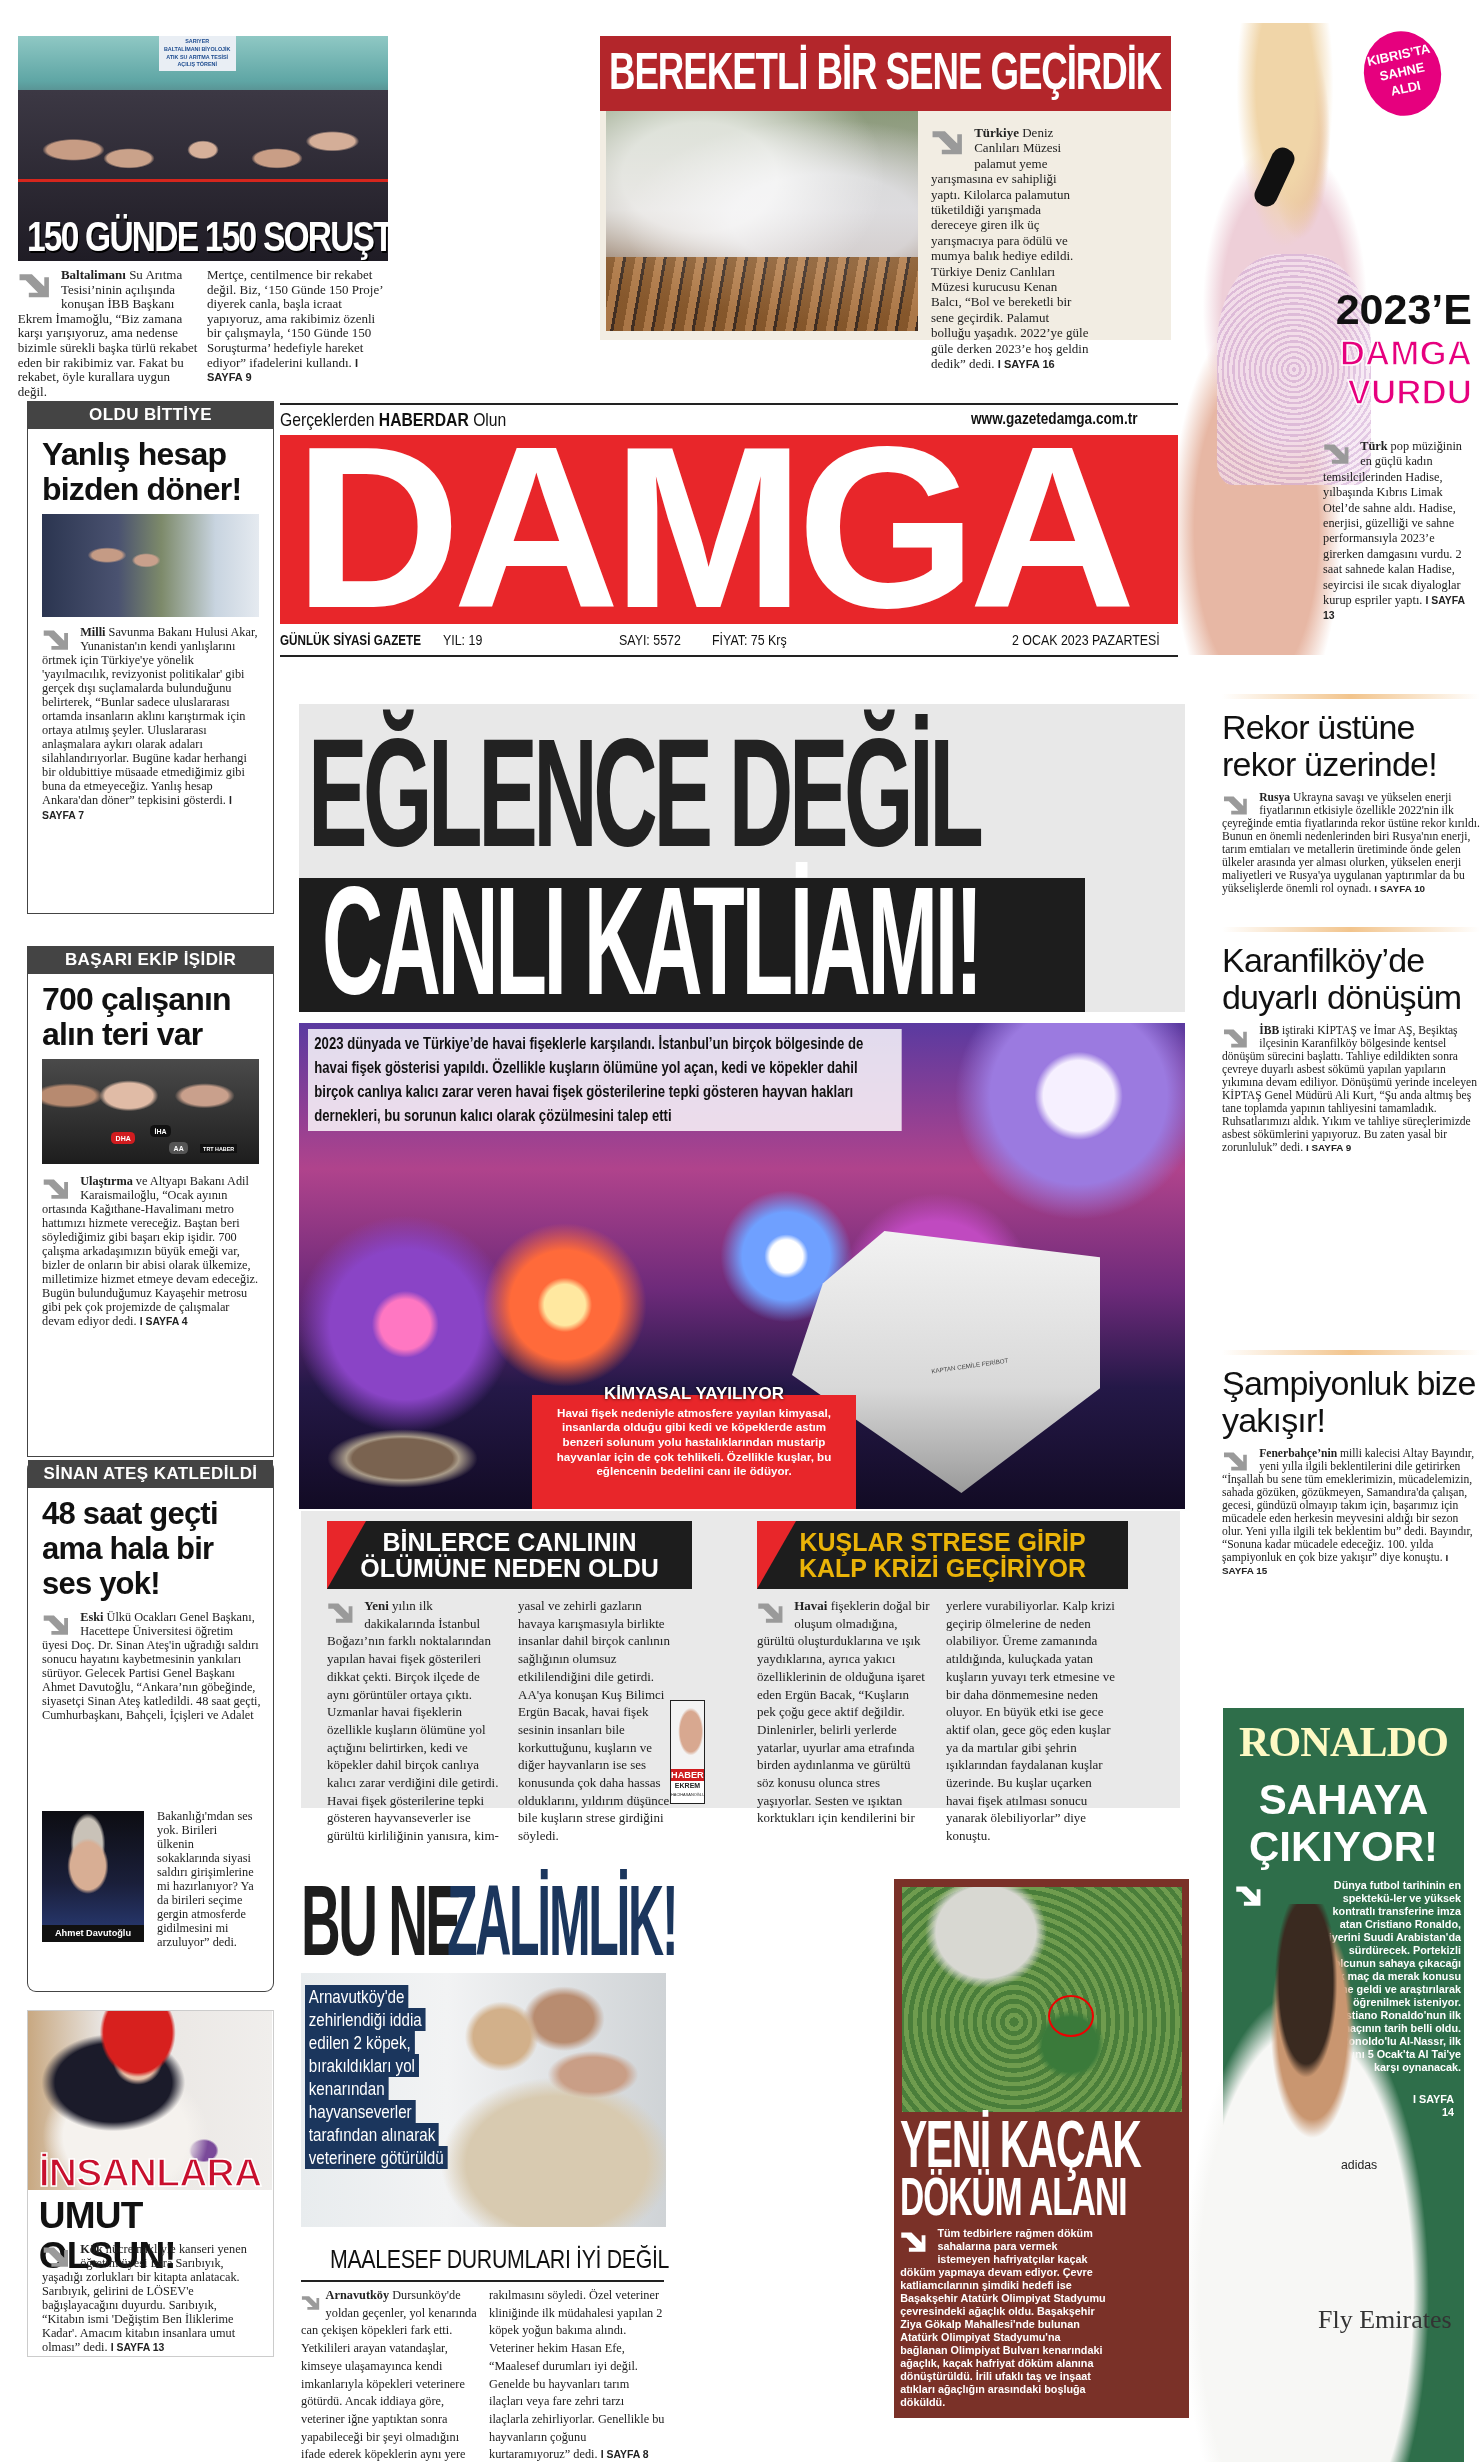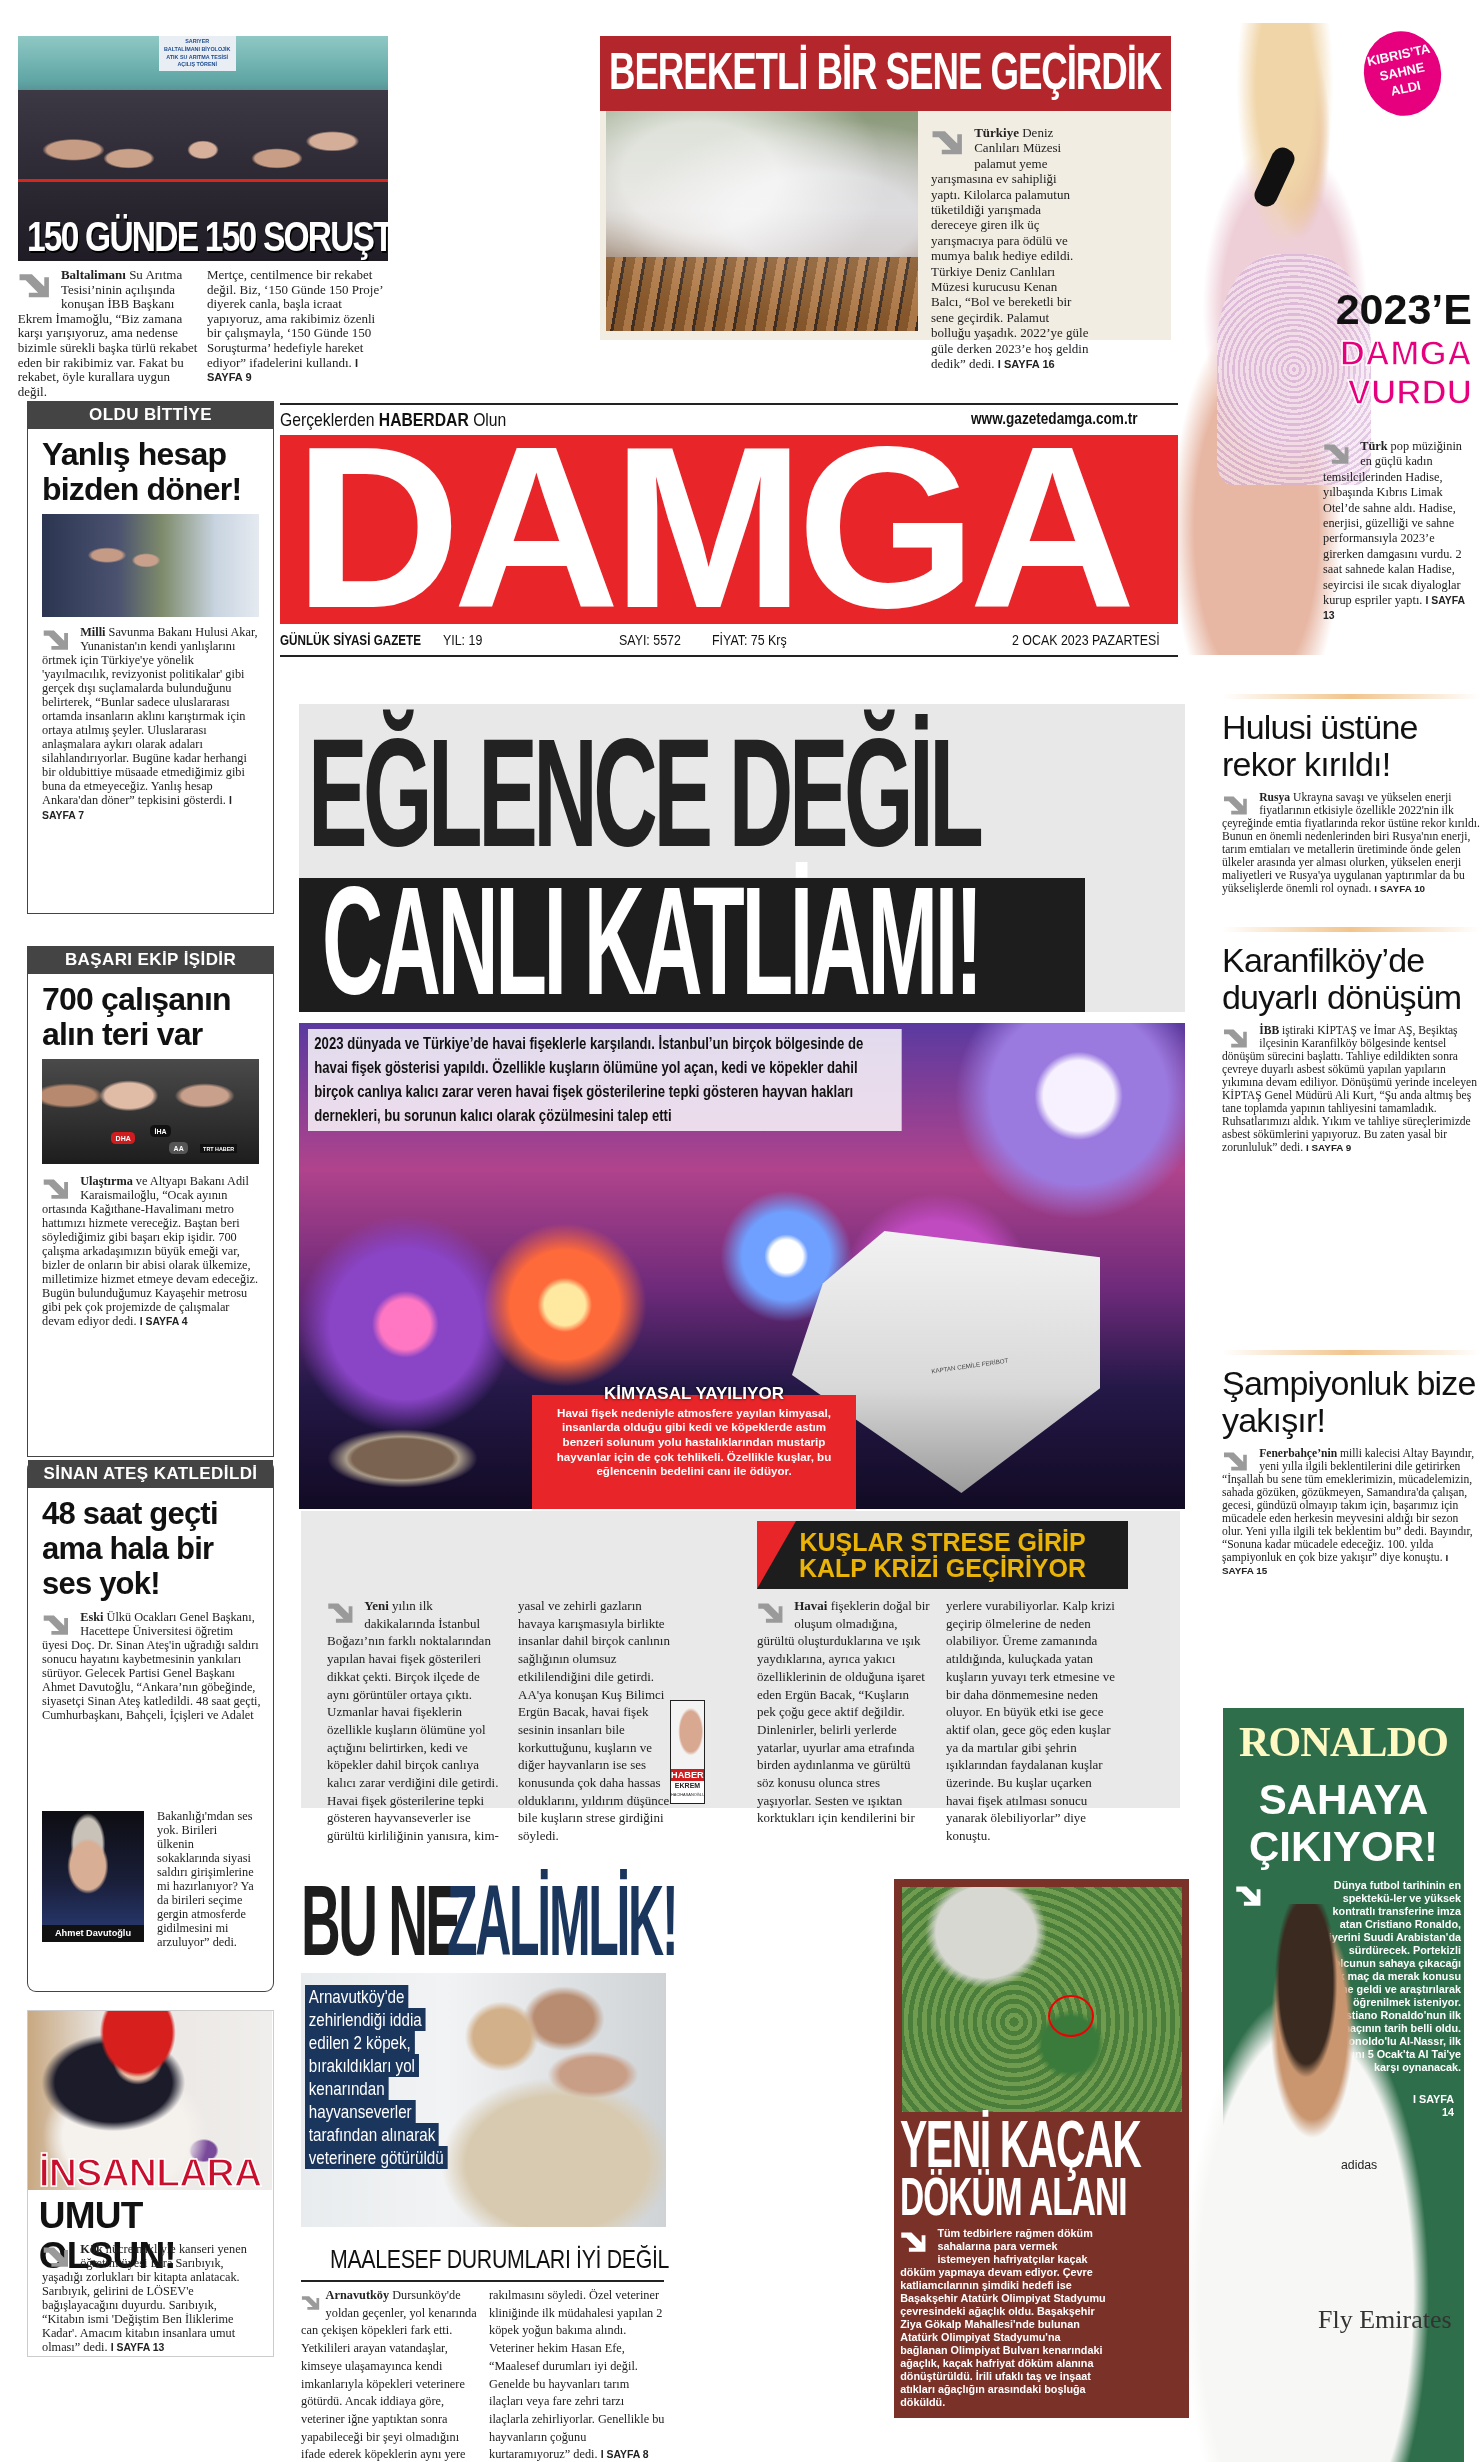--- a/index.html
+++ b/index.html
@@ -167,20 +167,27 @@
 <div class="abs" style="left:308px;top:1029px;width:597px;">
   <div class="sans" style="background:rgba(255,255,255,0.82);font-size:16px;line-height:24px;color:#111;font-weight:700;padding:3.1px 7.7px;transform:scaleX(0.82);transform-origin:left top;width:724px;">2023 dünyada ve Türkiye’de havai fişeklerle karşılandı. İstanbul’un birçok bölgesinde de havai fişek gösterisi yapıldı. Özellikle kuşların ölümüne yol açan, kedi ve köpekler dahil birçok canlıya kalıcı zarar veren havai fişek gösterilerine tepki gösteren hayvan hakları dernekleri, bu sorunun kalıcı olarak çözülmesini talep etti</div>
 </div>
 <div class="abs" style="left:532px;top:1395px;width:324px;height:114px;background:#e8262a;color:#fff;text-align:center;">
   <div class="abs" style="left:0;top:-12.3px;width:324px;font-family:'Liberation Sans',sans-serif;font-weight:700;font-size:17px;line-height:21.6px;color:#fff;text-shadow:0 0 3.1px #000;">KİMYASAL YAYILIYOR</div>
   <div class="sans" style="padding:10.8px 9.2px 0 9.2px;font-size:11.6px;line-height:14.6px;font-weight:700;">Havai fişek nedeniyle atmosfere yayılan kimyasal, insanlarda olduğu gibi kedi ve köpeklerde astım benzeri solunum yolu hastalıklarından mustarip hayvanlar için de çok tehlikeli. Özellikle kuşlar, bu eğlencenin bedelini canı ile ödüyor.</div>
 </div>
 
 <div class="abs" style="left:301px;top:1511px;width:879px;height:297px;background:#e9e9e9;">
 
+  <div class="abs" style="left:26px;top:10px;width:365px;height:68px;background:#1d1d1d;overflow:hidden;">
+    <div class="abs" style="left:0;top:0;width:39px;height:68px;background:#e8262a;clip-path:polygon(0 0,100% 0,0 100%);"></div>
+    <div class="sans" style="position:absolute;left:0;top:7.7px;width:365px;text-align:center;color:#fff;font-weight:700;font-size:25px;line-height:26px;">
+      <div>BİNLERCE CANLININ</div>
+      <div>ÖLÜMÜNE NEDEN OLDU</div>
+    </div>
+  </div>
   <div class="abs body-txt" style="left:26px;top:86px;width:176px;font-size:13px;line-height:17.7px;">
     <span class="arrow" style="width:28px;height:25px;"><svg viewBox="0 0 44 36">
           <path d="M2 4 L18 4 L34 20 L34 8 L40 8 L40 34 L14 34 L14 28 L26 28 L10 12 L2 12Z" fill="#9a9a9a"></path>
         </svg></span>
     <span class="lead">Yeni</span><span> yılın ilk dakikalarında İstanbul Boğazı’nın farklı noktalarından yapılan havai fişek gösterileri dikkat çekti. Birçok ilçede de aynı görüntüler ortaya çıktı. Uzmanlar havai fişeklerin özellikle kuşların ölümüne yol açtığını belirtirken, kedi ve köpekler dahil birçok canlıya kalıcı zarar verdiğini dile getirdi. Havai fişek gösterilerine tepki gösteren hayvanseverler ise gürültü kirliliğinin yanısıra, kim-</span>
   </div>
   <div class="abs body-txt" style="left:217px;top:86px;width:158px;font-size:13px;line-height:17.7px;">yasal ve zehirli gazların havaya karışmasıyla birlikte insanlar dahil birçok canlının sağlığının olumsuz etkililendiğini dile getirdi. AA'ya konuşan Kuş Bilimci Ergün Bacak, havai fişek sesinin insanları bile korkuttuğunu, kuşların ve diğer hayvanların ise ses konusunda çok daha hassas olduklarını, yıldırım düşünce bile kuşların strese girdiğini söyledi.</div>
 
   <div class="abs" style="left:369px;top:189px;width:35px;height:104px;border:0.8px solid #222;background:#fff;overflow:hidden;">
     <div style="height:68px;background:radial-gradient(ellipse at 60% 45%,#d8a890 0 38%,transparent 45%),#f3f3f3;"></div>
@@ -200,21 +207,21 @@
     <span class="arrow" style="width:28px;height:25px;"><svg viewBox="0 0 44 36">
           <path d="M2 4 L18 4 L34 20 L34 8 L40 8 L40 34 L14 34 L14 28 L26 28 L10 12 L2 12Z" fill="#9a9a9a"></path>
         </svg></span>
     <span class="lead">Havai</span><span> fişeklerin doğal bir oluşum olmadığına, gürültü oluşturduklarına ve ışık yaydıklarına, ayrıca yakıcı özelliklerinin de olduğuna işaret eden Ergün Bacak, “Kuşların pek çoğu gece aktif değildir. Dinlenirler, belirli yerlerde yatarlar, uyurlar ama etrafında birden aydınlanma ve gürültü söz konusu olunca stres yaşıyorlar. Sesten ve ışıktan korktukları için kendilerini bir</span>
   </div>
   <div class="abs body-txt" style="left:645px;top:86px;width:173px;font-size:13px;line-height:17.7px;">yerlere vurabiliyorlar. Kalp krizi geçirip ölmelerine de neden olabiliyor. Üreme zamanında atıldığında, kuluçkada yatan kuşların yuvayı terk etmesine ve bir daha dönmemesine neden oluyor. En büyük etki ise gece aktif olan, gece göç eden kuşlar ya da martılar gibi şehrin ışıklarından faydalanan kuşlar üzerinde. Bu kuşlar uçarken havai fişek atılması sonucu yanarak ölebiliyorlar” diye konuştu.</div>
 </div>
 
 <div class="abs" style="left:1222px;top:694px;width:258px;">
   <div class="rule-grad"></div>
-  <div class="right-head" style="margin-top:10.8px;">Hulusi üstüne rekor kırıldı!</div>
+  <div class="right-head" style="margin-top:10.8px;">Rekor üstüne rekor üzerinde!</div>
   <div class="body-txt" style="margin-top:7.7px;font-size:11.6px;line-height:13px;">
     <span class="arrow" style="width:28px;height:21.6px;"><svg viewBox="0 0 44 36">
           <path d="M2 4 L18 4 L34 20 L34 8 L40 8 L40 34 L14 34 L14 28 L26 28 L10 12 L2 12Z" fill="#9a9a9a"></path>
         </svg></span>
     <span class="lead">Rusya</span><span> Ukrayna savaşı ve yükselen enerji fiyatlarının etkisiyle özellikle 2022'nin ilk çeyreğinde emtia fiyatlarında rekor üstüne rekor kırıldı. Bunun en önemli nedenlerinden biri Rusya'nın enerji, tarım emtiaları ve metallerin üretiminde önde gelen ülkeler arasında yer alması olurken, yükselen enerji maliyetleri ve Rusya'ya uygulanan yaptırımlar da bu yükselişlerde önemli rol oynadı.</span> <span class="sayfa">I SAYFA 10</span>
   </div>
 </div>
 
 <div class="abs" style="left:1222px;top:927px;width:258px;">
   <div class="rule-grad"></div>

